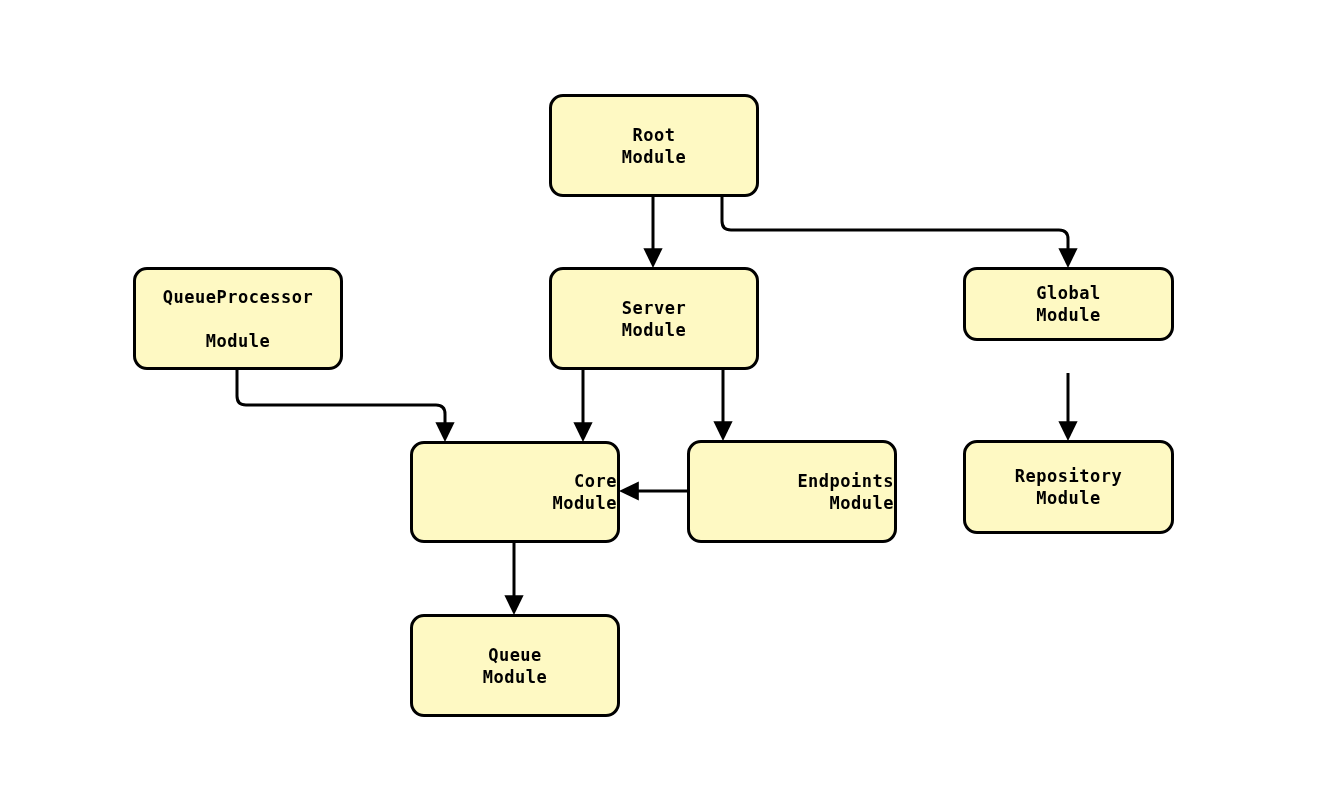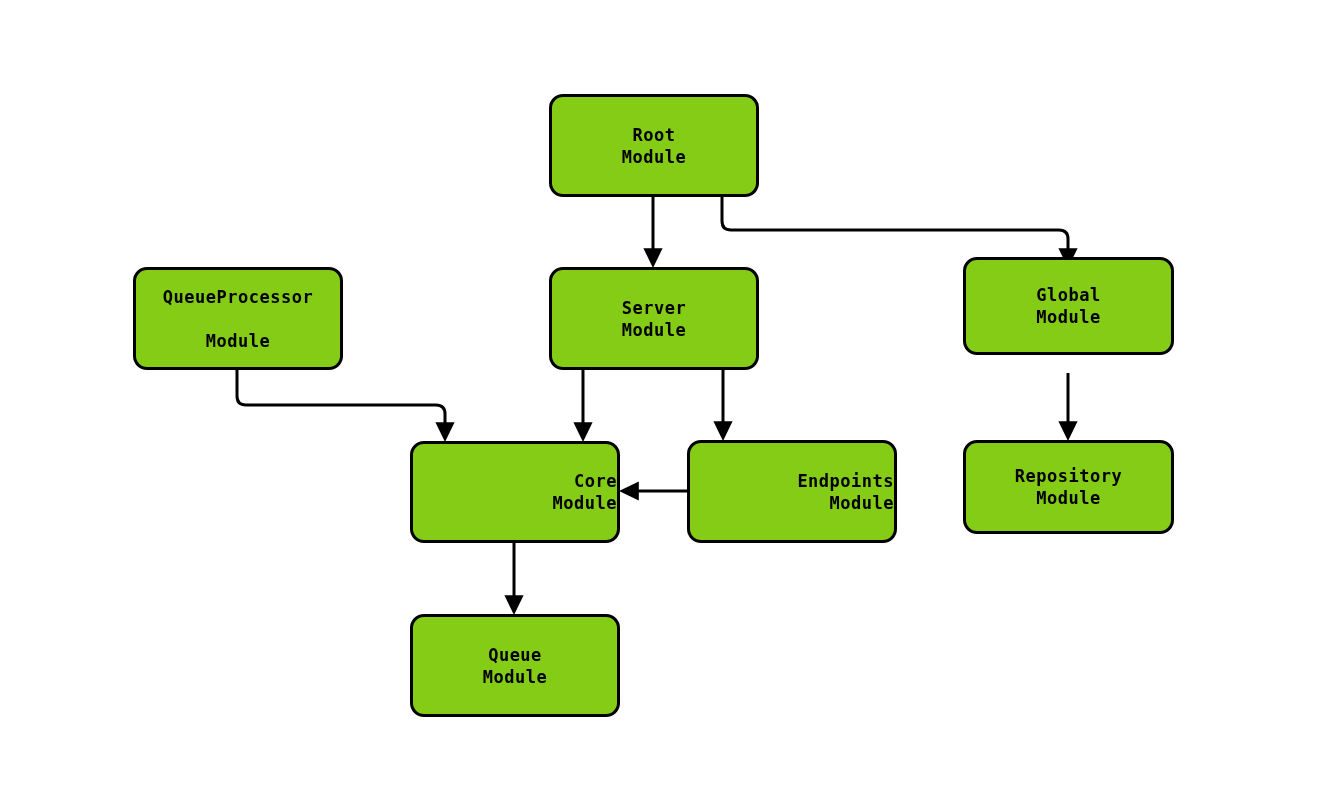--- a/index.html
+++ b/index.html
@@ -24,21 +24,21 @@
     position: absolute;
     left: 0;
     top: 0;
     width: 1337px;
     height: 809px;
     pointer-events: none;
   }
   .node {
     position: absolute;
     box-sizing: border-box;
-    background: #84cc16;
+    background: #fef9c3;
     border: 3px solid #000000;
     border-radius: 14px;
     display: flex;
     flex-direction: column;
     align-items: center;
     justify-content: center;
     z-index: 2;
   }
   .node-label-line {
     font-family: "DejaVu Sans Mono", monospace;
@@ -88,21 +88,21 @@
   <div class="node" style="left:133px; top:267px; width:210px; height:103px;gap:22px;">
     <span class="node-label-line">QueueProcessor</span>
     <span class="node-label-line">Module</span>
   </div>
 
   <div class="node" style="left:549px; top:267px; width:210px; height:103px;">
     <span class="node-label-line">Server</span>
     <span class="node-label-line">Module</span>
   </div>
 
-  <div class="node" style="left:963px; top:257px; width:211px; height:98px;">
+  <div class="node" style="left:963px; top:267px; width:211px; height:74px;">
     <span class="node-label-line">Global</span>
     <span class="node-label-line">Module</span>
   </div>
 
   <div class="node" style="left:410px; top:441px; width:210px; height:102px;align-items:flex-end;">
     <span class="node-label-line">Core</span>
     <span class="node-label-line">Module</span>
   </div>
 
   <div class="node" style="left:687px; top:440px; width:210px; height:103px;align-items:flex-end;">

